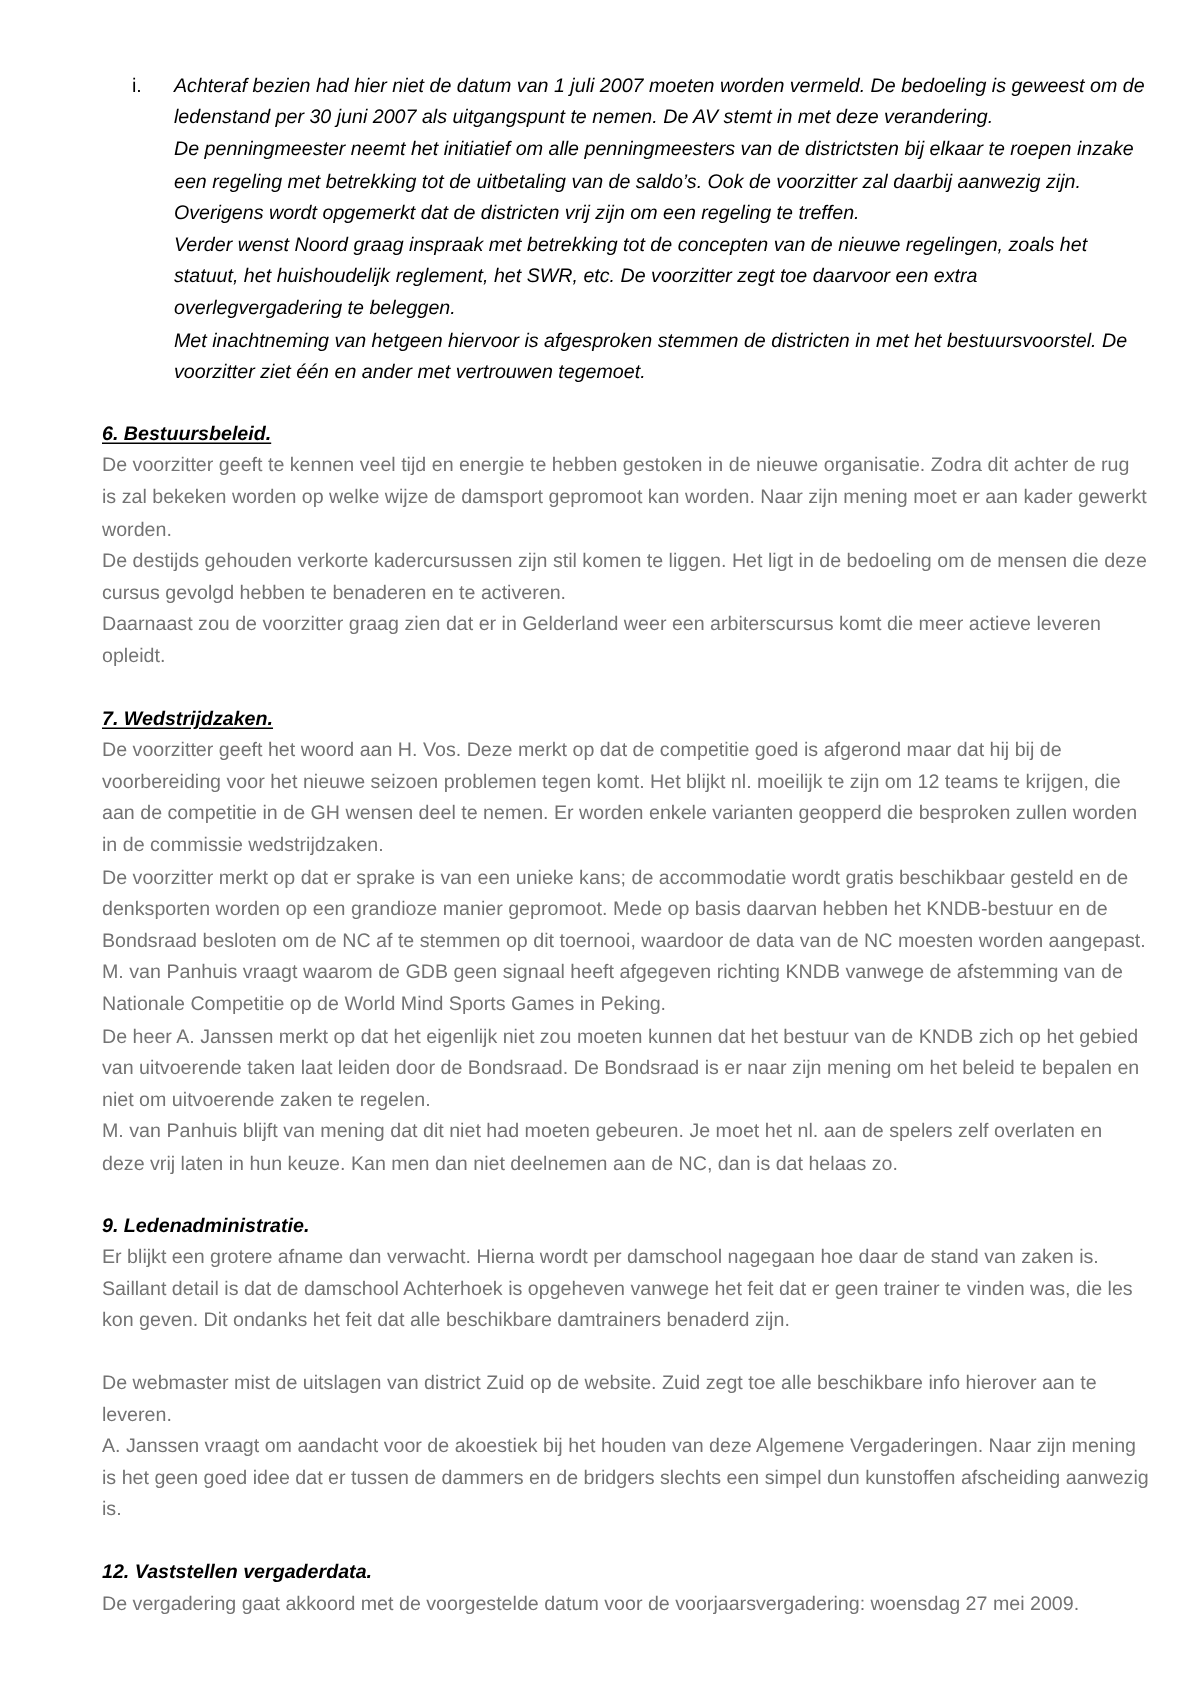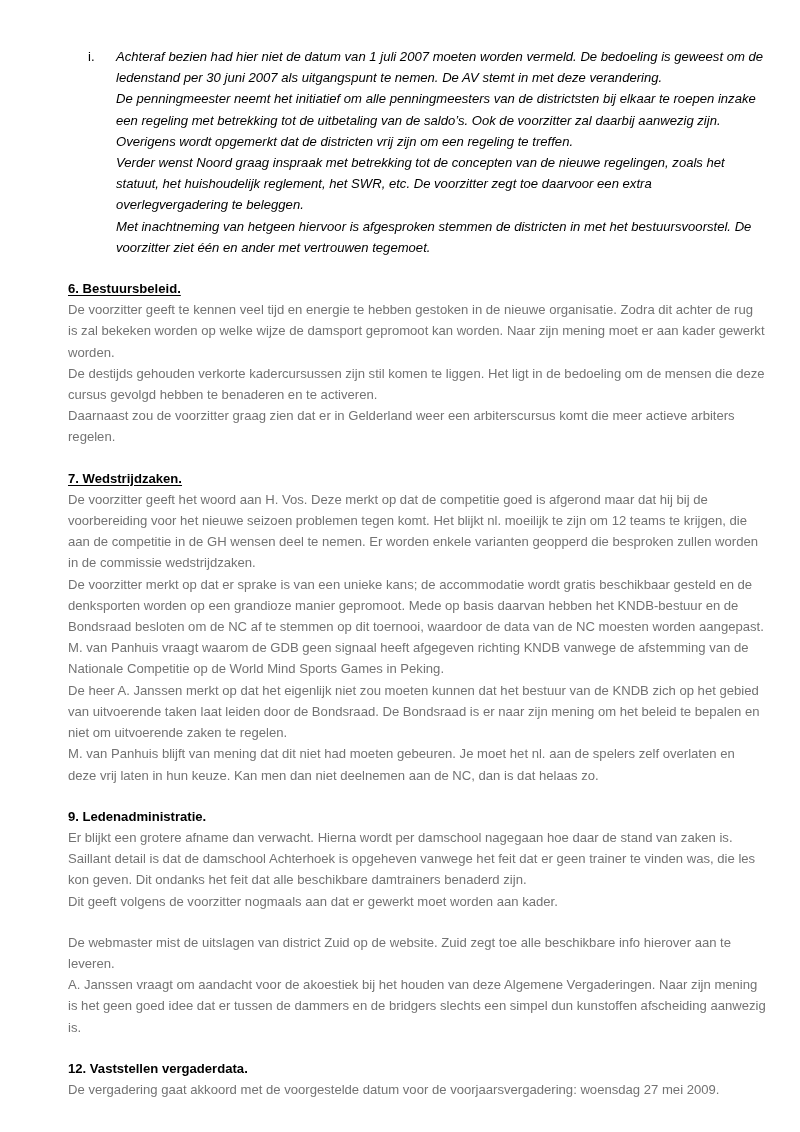--- a/index.html
+++ b/index.html
@@ -67,20 +67,21 @@
     margin-top: 20px;
   }
 
   .sec-heading {
     font-size: 13.1px;
     line-height: 21.2px;
     font-weight: bold;
     margin: 0 0 0 0;
     display: block;
     color: #000;
+    font-style: italic;
   }
 
   .sec-heading.underlined {
     text-decoration: underline;
     text-underline-offset: 2px;
   }
 
   .sec-body {
     font-size: 13.1px;
     line-height: 21.2px;
@@ -108,40 +109,39 @@
           <p>Met inachtneming van hetgeen hiervoor is afgesproken stemmen de districten in met het bestuursvoorstel. De voorzitter ziet één en ander met vertrouwen tegemoet.</p>
         </div>
       </li>
     </ul>
 
     <div class="section">
       <h2 class="sec-heading underlined">6. Bestuursbeleid.</h2>
       <div class="sec-body">
         <p>De voorzitter geeft te kennen veel tijd en energie te hebben gestoken in de nieuwe organisatie. Zodra dit achter de rug is zal bekeken worden op welke wijze de damsport gepromoot kan worden. Naar zijn mening moet er aan kader gewerkt worden.</p>
         <p>De destijds gehouden verkorte kadercursussen zijn stil komen te liggen. Het ligt in de bedoeling om de mensen die deze cursus gevolgd hebben te benaderen en te activeren.</p>
-        <p>Daarnaast zou de voorzitter graag zien dat er in Gelderland weer een arbiterscursus komt die meer actieve arbiters regelen.</p>
+        <p>Daarnaast zou de voorzitter graag zien dat er in Gelderland weer een arbiterscursus komt die meer actieve leveren opleidt.</p>
       </div>
     </div>
 
     <div class="section">
       <h2 class="sec-heading underlined">7. Wedstrijdzaken.</h2>
       <div class="sec-body">
         <p>De voorzitter geeft het woord aan H. Vos. Deze merkt op dat de competitie goed is afgerond maar dat hij bij de voorbereiding voor het nieuwe seizoen problemen tegen komt. Het blijkt nl. moeilijk te zijn om 12 teams te krijgen, die aan de competitie in de GH wensen deel te nemen. Er worden enkele varianten geopperd die besproken zullen worden in de commissie wedstrijdzaken.</p>
         <p>De voorzitter merkt op dat er sprake is van een unieke kans; de accommodatie wordt gratis beschikbaar gesteld en de denksporten worden op een grandioze manier gepromoot. Mede op basis daarvan hebben het KNDB-bestuur en de Bondsraad besloten om de NC af te stemmen op dit toernooi, waardoor de data van de NC moesten worden aangepast.</p>
         <p>M. van Panhuis vraagt waarom de GDB geen signaal heeft afgegeven richting KNDB vanwege de afstemming van de Nationale Competitie op de World Mind Sports Games in Peking.</p>
         <p>De heer A. Janssen merkt op dat het eigenlijk niet zou moeten kunnen dat het bestuur van de KNDB zich op het gebied van uitvoerende taken laat leiden door de Bondsraad. De Bondsraad is er naar zijn mening om het beleid te bepalen en niet om uitvoerende zaken te regelen.</p>
         <p>M. van Panhuis blijft van mening dat dit niet had moeten gebeuren. Je moet het nl. aan de spelers zelf overlaten en deze vrij laten in hun keuze. Kan men dan niet deelnemen aan de NC, dan is dat helaas zo.</p>
       </div>
     </div>
 
     <div class="section">
       <h2 class="sec-heading">9. Ledenadministratie.</h2>
       <div class="sec-body">
         <p>Er blijkt een grotere afname dan verwacht. Hierna wordt per damschool nagegaan hoe daar de stand van zaken is. Saillant detail is dat de damschool Achterhoek is opgeheven vanwege het feit dat er geen trainer te vinden was, die les kon geven. Dit ondanks het feit dat alle beschikbare damtrainers benaderd zijn.</p>
-        <p>Dit geeft volgens de voorzitter nogmaals aan dat er gewerkt moet worden aan kader.</p>
       </div>
     </div>
 
     <div class="section">
       <div class="sec-body">
         <p>De webmaster mist de uitslagen van district Zuid op de website. Zuid zegt toe alle beschikbare info hierover aan te leveren.</p>
         <p>A. Janssen vraagt om aandacht voor de akoestiek bij het houden van deze Algemene Vergaderingen. Naar zijn mening is het geen goed idee dat er tussen de dammers en de bridgers slechts een simpel dun kunstoffen afscheiding aanwezig is.</p>
       </div>
     </div>
 

